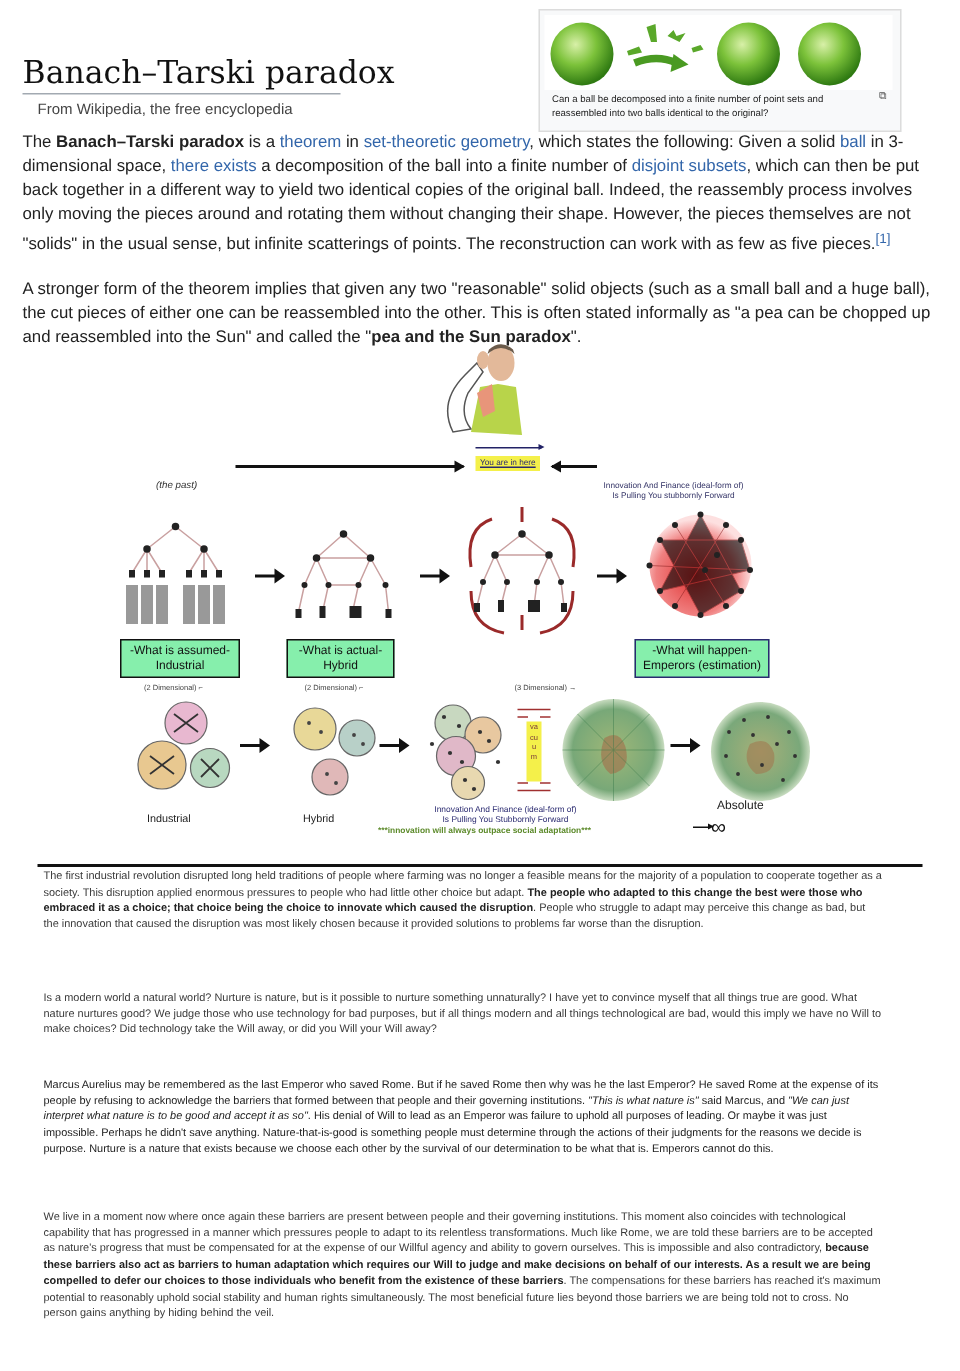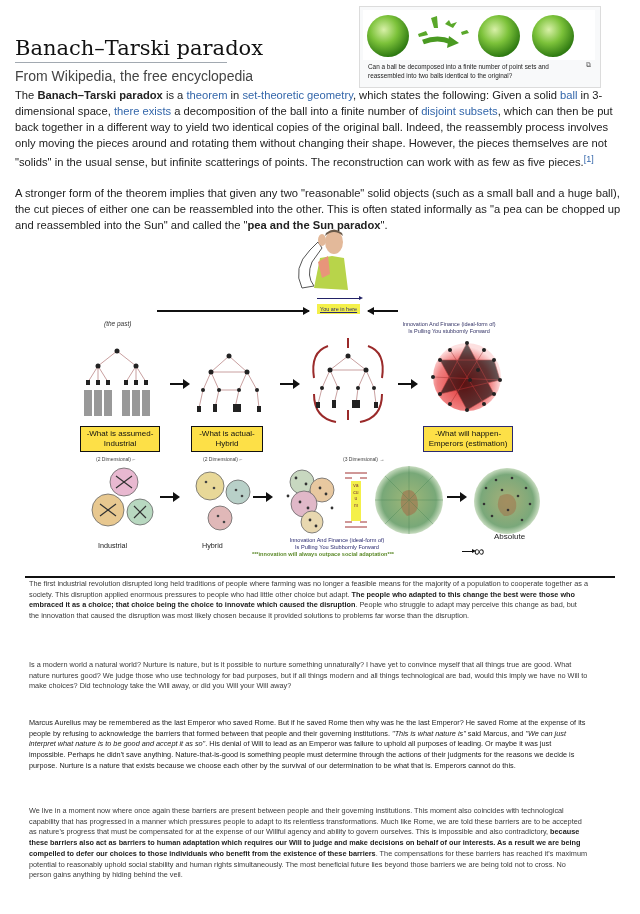--- a/index.html
+++ b/index.html
@@ -3,21 +3,21 @@
 <meta charset="utf-8">
 <style>
   html, body { margin: 0; padding: 0; background: #ffffff; }
   body { width: 640px; height: 914px; position: relative; overflow: hidden; font-family: "Liberation Sans", sans-serif; color: #222; }
   .abs { position: absolute; }
   a.wl { color: #0645ad; color: #3366aa; text-decoration: none; }
 
   
   #title { left: 15px; top: 36px; font-family: "DejaVu Serif", serif; font-size: 21px; color: #111; white-space: nowrap; }
   #title-rule { left: 15px; top: 62px; width: 212px; height: 1px; background: #a2a9b1; }
-  #tagline { left: 15px; top: 68px; font-size: 14px; color: #444; }
+  #tagline { left: 25px; top: 68px; font-size: 10px; color: #444; }
 
   
   #thumb { left: 359px; top: 6px; width: 240px; height: 80px; border: 1px solid #dcdcdc; background: #f8f9fa; }
   #thumb-img { position: absolute; left: 3px; top: 3px; width: 232px; height: 50px; background: #fff; }
   #thumb-caption { position: absolute; left: 8px; top: 55px; width: 205px; font-size: 6.4px; line-height: 9px; color: #222; }
   #enlarge-icon { position: absolute; right: 6px; top: 55px; width: 8px; height: 6px; font-size: 7px; line-height: 6px; color: #555; }
 
   
   .wp { left: 15px; width: 612px; font-size: 11.2px; line-height: 16px; color: #222; }
   #p1 { top: 87px; }
@@ -31,31 +31,31 @@
   #past { left: 44px; top: 92px; font-size: 6.5px; font-style: italic; color: #333; }
   #becoming { left: 347px; top: 56px; }
   #becoming-sub { left: 334px; top: 93px; width: 110px; text-align: center; font-size: 5.5px; line-height: 7px; color: #333366; }
   #here { left: 257px; top: 76px; padding: 2px 3px; background: #f4f04a; font-size: 5.5px; color: #2a2a70; text-decoration: underline; }
   #here-arrow { left: 257px; top: 70px; width: 44px; height: 1px; background: #222266; }
   #here-arrow:after { content: ""; position: absolute; right: -2px; top: -2px; border-left: 4px solid #222266; border-top: 2.5px solid transparent; border-bottom: 2.5px solid transparent; }
   .hline { height: 1.5px; background: #111; }
   .hline.r:after { content: ""; position: absolute; right: -1px; top: -3.5px; border-left: 7px solid #111; border-top: 4px solid transparent; border-bottom: 4px solid transparent; }
   .hline.l:before { content: ""; position: absolute; left: -1px; top: -3.5px; border-right: 7px solid #111; border-top: 4px solid transparent; border-bottom: 4px solid transparent; }
 
-  .box { border: 1.6px solid #111; text-align: center; font-size: 8px; line-height: 10px; padding: 2px 2px; background: #fde047; color: #111; }
+  .box { border: 1.6px solid #111; text-align: center; font-size: 8px; line-height: 10px; padding: 2px 2px; background: #86efac; color: #111; }
   .box.red { border-color: #9a3333; }
   .box.blue { border-color: #2a2a70; }
   .box .merge { color: #b05050; }
   .dim { font-size: 5px; color: #444; }
   .cap { font-size: 7.2px; color: #222; }
   .arrow-s { height: 2px; width: 18px; background: #111; }
   .arrow-s:after { content: ""; position: absolute; right: -2px; top: -4px; border-left: 7px solid #111; border-top: 5px solid transparent; border-bottom: 5px solid transparent; }
   #innov-sub { left: 202px; top: 309px; width: 150px; text-align: center; font-size: 5.6px; line-height: 7px; color: #2a2a70; }
   #innov-green { left: 138px; top: 323px; width: 250px; text-align: center; font-size: 5.6px; color: #5c8a2a; font-weight: bold; }
-  #absolute { left: 418px; top: 304px; font-size: 8px; color: #222; margin-left: 16px; }
+  #absolute { left: 418px; top: 304px; font-size: 8px; color: #222; }
   #infinity { left: 414px; top: 315px; font-size: 14px; color: #111; }
   #infinity-arrow { left: 402px; top: 323px; width: 12px; height: 1.2px; background:#111; }
   #infinity-arrow:after { content: ""; position: absolute; right: -2px; top: -2px; border-left: 4px solid #111; border-top: 2.5px solid transparent; border-bottom: 2.5px solid transparent; }
   #diagram-rule { left: 25px; top: 576px; width: 590px; height: 1.5px; background: #111; }
 
   
   .es { left: 29px; width: 560px; font-size: 7.3px; line-height: 10.7px; color: #3a3a3a; }
   .es b { color: #222; }
   #e1 { top: 579px; }
   #e2 { top: 660px; }

